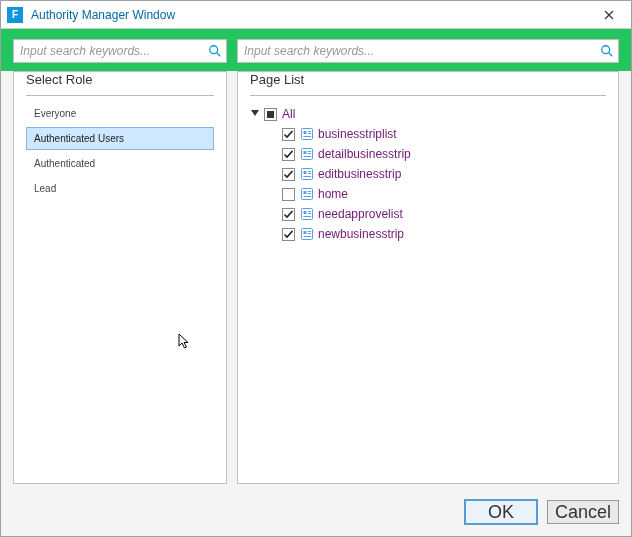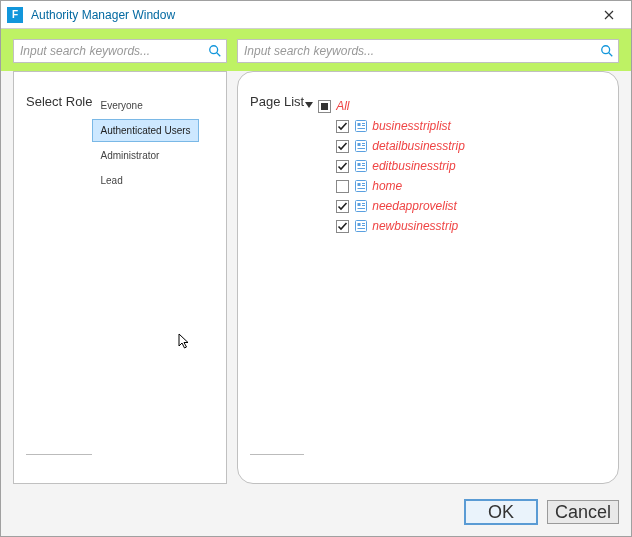--- a/index.html
+++ b/index.html
@@ -51,21 +51,21 @@
     display: flex;
     align-items: center;
     justify-content: center;
     cursor: pointer;
   }
   .close-btn svg { width: 10px; height: 10px; }
   .search-row {
     display: flex;
     gap: 10px;
     padding: 10px 12px 8px 12px;
-    background: #bef264;
+    background: #22c55e;
   }
   .search-box {
     flex: 1;
     position: relative;
     border: 1px solid #c0c0c0;
     background: #fff;
     height: 24px;
     display: flex;
     align-items: center;
   }
@@ -95,25 +95,25 @@
     display: flex;
     gap: 10px;
     padding: 0 12px 8px 12px;
     flex: 1;
     background: #f4f4f4;
   }
   .panel {
     border: 1px solid #c0c0c0;
     background: #fff;
     display: flex;
-    flex-direction: row;
-    padding: 22px 12px;
+    flex-direction: column;
+    padding: 0 12px;
   }
   .panel-left { flex: 0 0 214px; }
-  .panel-right { flex: 1; border-radius: 16px; }
+  .panel-right { flex: 1; }
   .panel-title {
     font-size: 13px;
     color: #333;
     padding-bottom: 8px;
     margin-bottom: 6px;
     border-bottom: 1px solid #bbb;
   }
   .role-list { }
   .role-item {
     padding: 6px 8px;
@@ -127,22 +127,21 @@
     border: 1px solid #7ab8e6;
     padding: 5px 7px;
     color: #222;
   }
   .tree { padding-top: 2px; }
   .tree-row {
     display: flex;
     align-items: center;
     height: 20px;
     font-size: 12px;
-    color: #ef4444;
-    font-style: italic;
+    color: #701a75;
   }
   .tw-toggle {
     width: 10px; height: 10px;
     margin-right: 4px;
     display: flex;
     align-items: center;
     justify-content: center;
     cursor: pointer;
   }
   .tw-toggle svg { width: 8px; height: 8px; }
@@ -234,21 +233,21 @@
         </svg>
     </div>
   </div>
 
   <div class="panels">
     <div class="panel panel-left">
       <div class="panel-title">Select Role</div>
       <div class="role-list" id="role-list">
           <div class="role-item">Everyone</div>
           <div class="role-item selected">Authenticated Users</div>
-          <div class="role-item">Administrator</div>
+          <div class="role-item">Authenticated</div>
           <div class="role-item">Lead</div>
         </div>
     </div>
 
     <div class="panel panel-right">
       <div class="panel-title">Page List</div>
       <div class="tree" id="tree">
           <div class="tree-row">
             <span class="tw-toggle">
               <svg viewBox="0 0 8 8">

